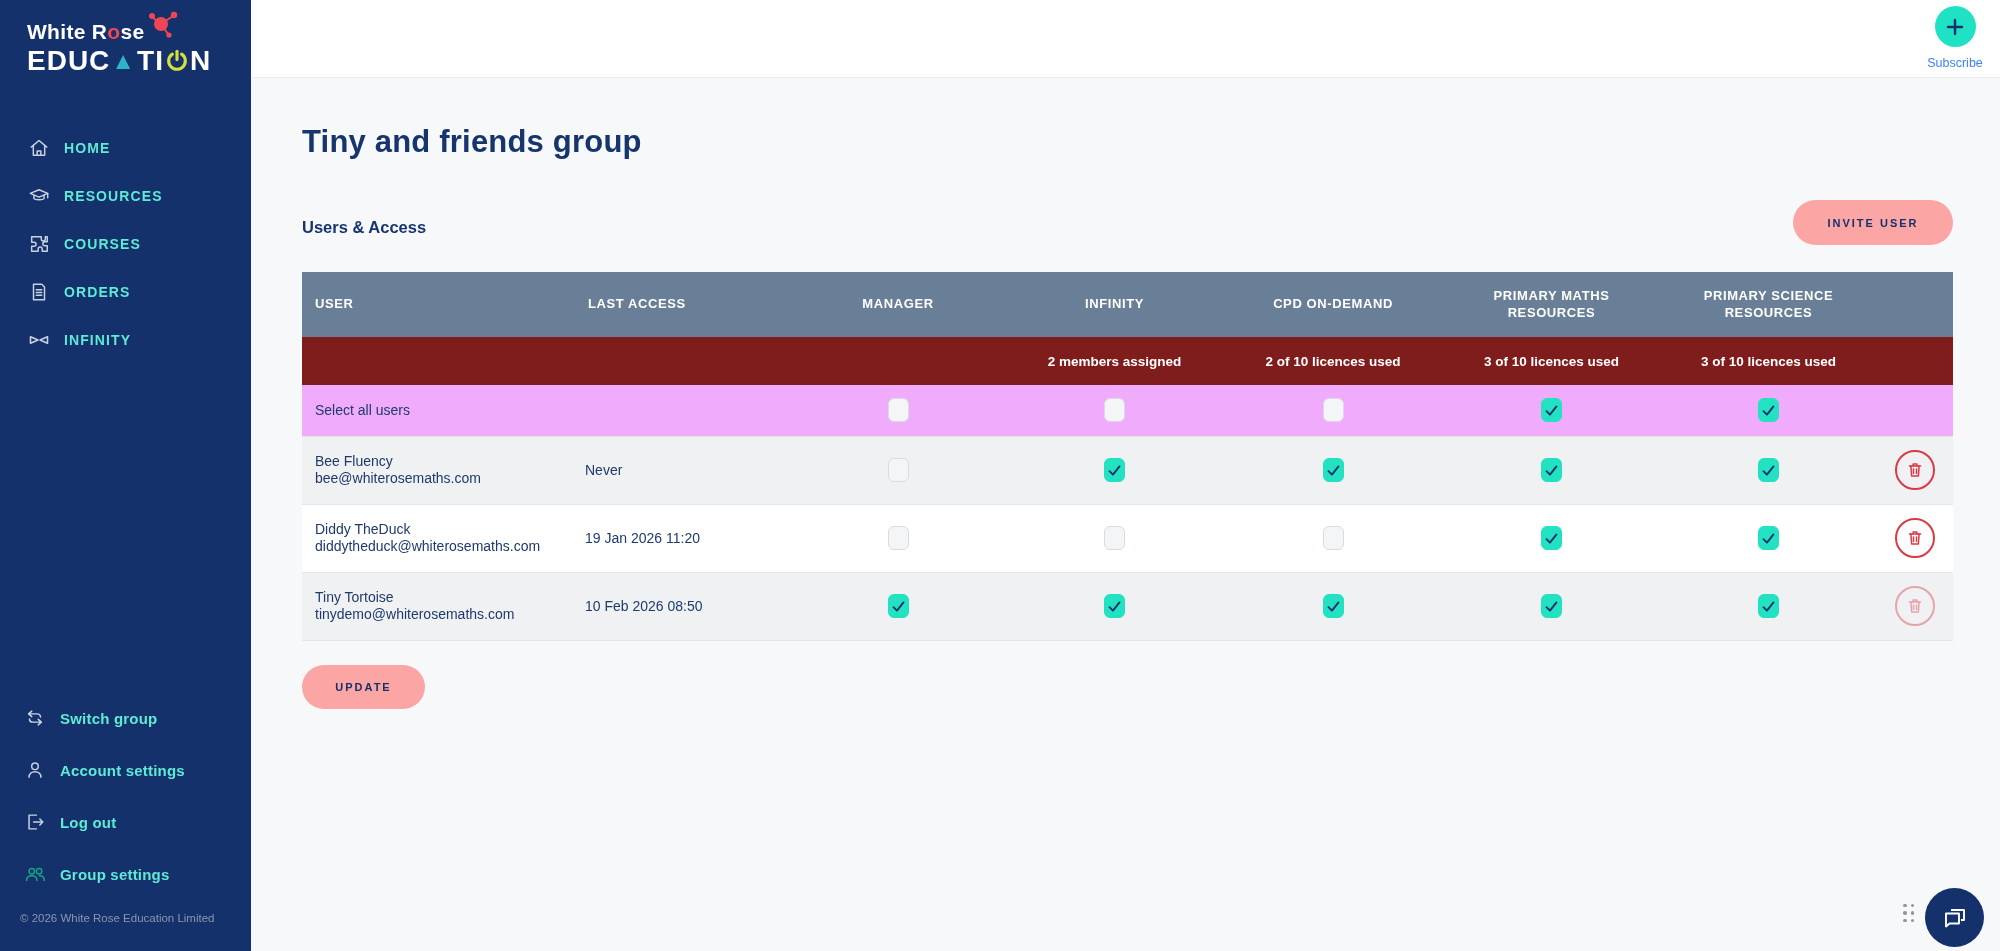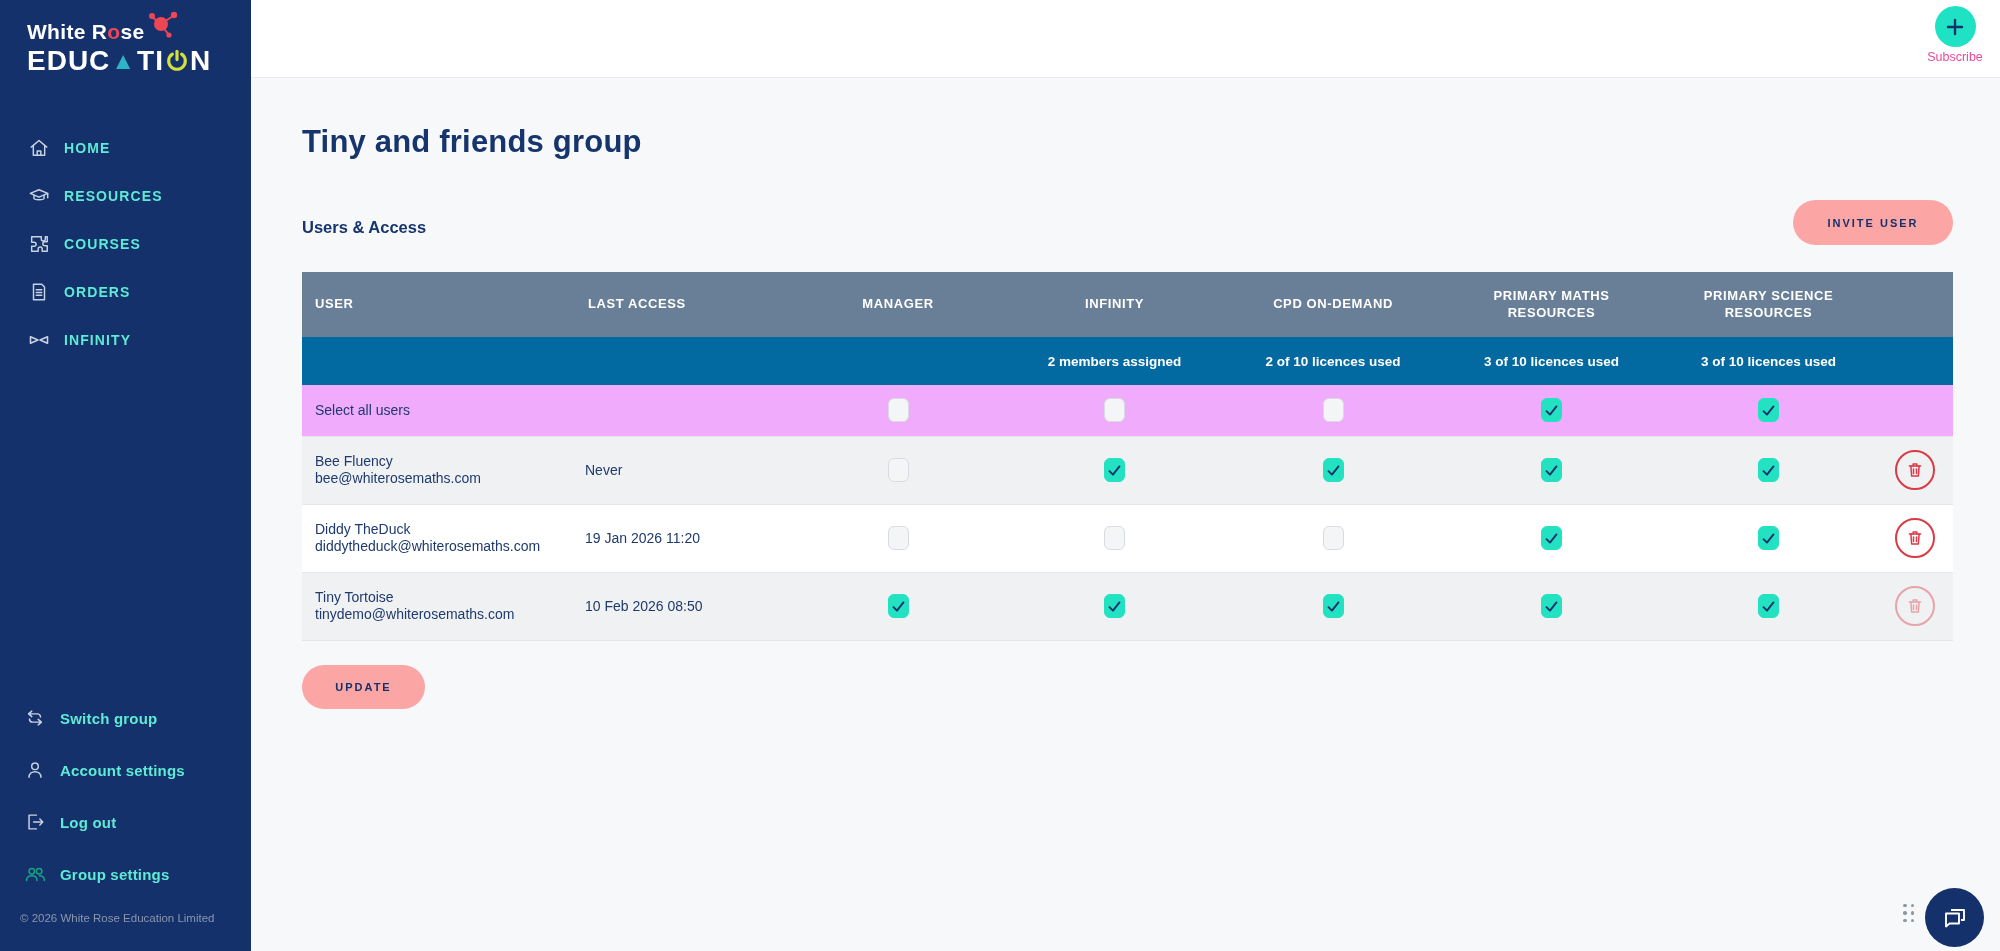--- a/index.html
+++ b/index.html
@@ -32,42 +32,42 @@
 
   svg.line { fill:none; stroke:#c9d2e0; stroke-width:1.6; stroke-linecap:round; stroke-linejoin:round; }
   svg.line.teal { stroke:#15a583; }
 
   
   .topbar { position:absolute; left:251px; top:0; width:1749px; height:78px;
             background:#fff; border-bottom:1px solid #e9ebef; z-index:4; }
   .subscribe { position:absolute; right:13px; top:6px; width:64px; text-align:center; cursor:pointer; }
   .subscribe-circle { width:41px; height:41px; border-radius:50%; background:#1fe2c4;
                       margin:0 auto; display:flex; align-items:center; justify-content:center; }
-  .subscribe-label { margin-top:3px; font-size:12.5px; color:#ec4899; }
+  .subscribe-label { margin-top:9px; font-size:12.5px; color:#3b82f6; }
 
   
   .main { position:absolute; left:251px; top:78px; width:1749px; height:873px; }
   .page-title { position:absolute; left:51px; top:46px; font-size:31px; font-weight:bold;
                 color:#17356d; letter-spacing:.2px; }
   .section-label { position:absolute; left:51px; top:140px; font-size:16.5px; font-weight:bold;
                    color:#17356d; }
   .btn-pill { background:#fca5a5; border:none; border-radius:23px; color:#14316b;
               font-family:"Liberation Sans", sans-serif; font-size:11px; font-weight:bold;
               letter-spacing:2px; cursor:pointer; }
   .invite-btn { position:absolute; right:47px; top:122px; width:160px; height:45px; }
   .update-btn { position:absolute; left:51px; top:587px; width:123px; height:44px; }
 
   
   .users-table { position:absolute; left:51px; top:194px; width:1651px;
                  border-collapse:collapse; table-layout:fixed; }
   .users-table th, .users-table td { padding:0 10px; }
   tr.head th { background:#697f97; color:#fff; font-size:13px; font-weight:bold;
                letter-spacing:.6px; height:65px; text-align:center; line-height:1.3; }
   tr.head th.left { text-align:left; padding-left:13px; }
-  tr.subhead td { background:#0369a1; color:#fff; font-size:13.5px; font-weight:bold;
+  tr.subhead td { background:#7f1d1d; color:#fff; font-size:13.5px; font-weight:bold;
                   height:48px; text-align:center; }
   tbody td { height:68px; text-align:center; color:#1e3a6d; font-size:14px; }
   tr.row-selectall td { height:51px; background:#f0abfc; }
   tr.r-odd td  { background:#f0f1f3; }
   tr.r-even td { background:#fff; }
   tbody tr + tr td { border-top:1px solid #e4e7ea; }
   tbody tr:last-child td { border-bottom:1px solid #e4e7ea; }
   td.user-cell { text-align:left; padding-left:13px; line-height:1.25; }
   td.user-cell .uname { display:block; }
   td.user-cell .uemail { display:block; }

